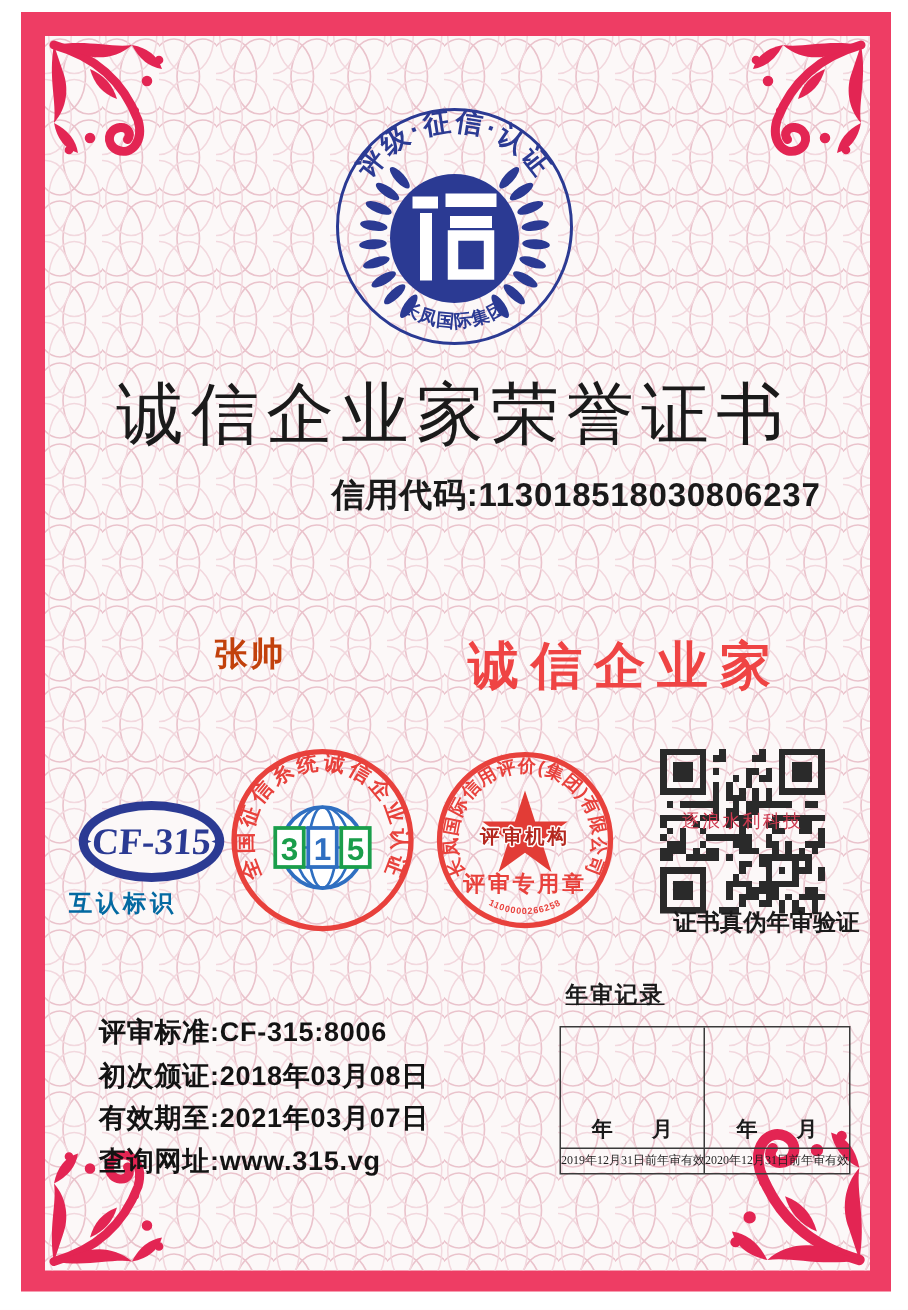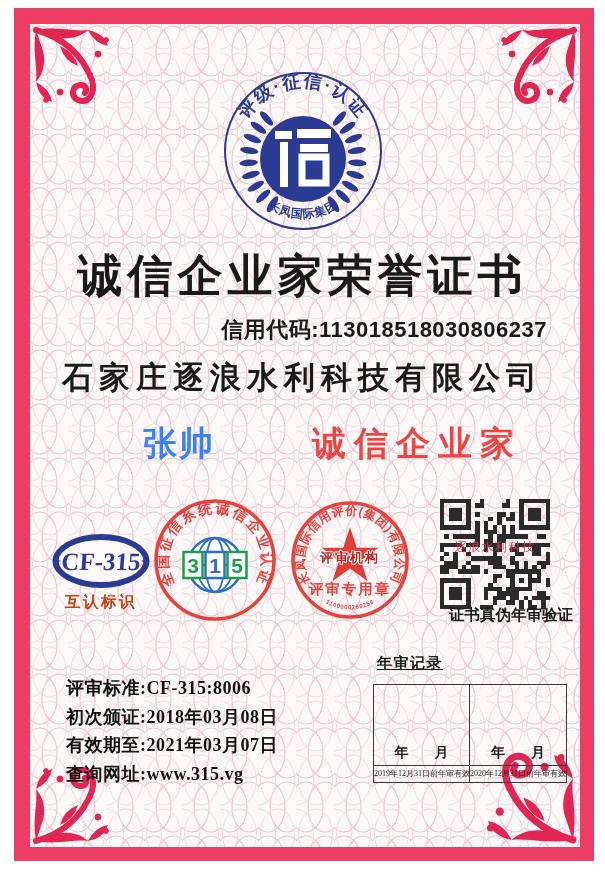--- a/index.html
+++ b/index.html
@@ -6,43 +6,43 @@
   .page{position:relative;width:605px;height:873px;background:#ffffff;overflow:hidden;
         font-family:"Liberation Sans",sans-serif;}
   .band{position:absolute;left:14px;top:8px;width:580px;height:853px;background:#ee3d64;}
   .inner{position:absolute;left:30px;top:24px;width:550px;height:823px;background:#fcf8f8;}
   .guilloche{position:absolute;left:0;top:0;}
   .corners{position:absolute;left:0;top:0;pointer-events:none;}
 
   .emblem{position:absolute;left:50%;top:66px;transform:translateX(-50%);}
 
   .title{position:absolute;left:0;top:246px;width:100%;text-align:center;
-         font-size:45px;font-weight:bold;color:#1a1a1a;letter-spacing:5px;}
+         font-size:45px;font-weight:normal;color:#1a1a1a;letter-spacing:5px;}
   .credit-code{position:absolute;right:58px;top:315px;font-size:22px;font-weight:bold;
          color:#1a1a1a;letter-spacing:0.5px;}
   .company{position:absolute;left:0;top:357px;width:100%;text-align:center;
          font-size:31px;font-weight:bold;color:#1a1a1a;letter-spacing:6px;}
-  .person{position:absolute;left:143px;top:421px;font-size:34px;font-weight:bold;
-         color:#3b82f6;letter-spacing:2px;}
+  .person{position:absolute;left:143px;top:421px;font-size:22px;font-weight:bold;
+         color:#c2410c;letter-spacing:2px;}
   .honor{position:absolute;left:312px;top:421px;font-size:34px;font-weight:bold;
          color:#ef4444;letter-spacing:8px;}
 
   .seal-cf{position:absolute;left:51px;top:533px;}
-  .cap-cf{position:absolute;left:46px;top:592px;width:110px;text-align:center;
+  .cap-cf{position:absolute;left:46px;top:592px;width:110px;
          font-family:"Liberation Serif",serif;font-size:15.5px;font-weight:bold;
-         color:#c2410c;letter-spacing:2.5px;}
+         color:#0369a1;letter-spacing:2.5px;}
   .seal-315{position:absolute;left:153px;top:498px;}
   .seal-red{position:absolute;left:290px;top:500px;}
   .qr-wrap{position:absolute;left:440px;top:499px;width:110px;height:110px;}
   .qr-overlay{position:absolute;left:0;top:40px;width:110px;text-align:center;
          font-size:12px;font-weight:normal;color:#cf3a50;letter-spacing:1.5px;}
   .cap-qr{position:absolute;left:428px;top:605px;width:145px;text-align:right;
          font-family:"Liberation Serif",serif;font-size:15.5px;font-weight:bold;color:#1b1b1b;}
 
-  .details{position:absolute;left:66px;top:678px;font-family:Liberation Serif, serif;
+  .details{position:absolute;left:66px;top:678px;font-family:Liberation Sans, sans-serif;
          font-size:18px;font-weight:bold;color:#131313;letter-spacing:0.5px;}
   .details .detail-line{height:28.5px;line-height:20px;}
 
   .review-label{position:absolute;left:377px;top:654px;font-family:"Liberation Serif",serif;
          font-size:15px;font-weight:bold;color:#1b1b1b;letter-spacing:1.5px;text-decoration:underline;}
   .review-table{position:absolute;left:373px;top:684px;width:194px;height:99px;
          border:1.5px solid #3a3a3a;display:grid;grid-template-columns:1fr 1fr;
          grid-template-rows:80px 17px;box-sizing:border-box;}
   .review-cell{position:relative;}
   .review-cell.first{border-right:1.5px solid #3a3a3a;}
@@ -132,21 +132,20 @@
       <rect x="27" y="28" width="24" height="26" fill="none" stroke="#ffffff" stroke-width="7"></rect>
     </g>
     <path id="emblem-bottom-arc" d="M -36.1,55.6 A 63 63 0 0 0 36.1,55.6" fill="none"></path>
     <text font-size="12" font-weight="bold" fill="#2b3a93" style="letter-spacing:0.5px;">
       <textPath href="#emblem-bottom-arc" startOffset="50%" text-anchor="middle">长凤国际集团</textPath>
     </text>
   </svg>
 
   <div class="title">诚信企业家荣誉证书</div>
   <div class="credit-code">信用代码:113018518030806237</div>
-  <div class="company">石家庄逐浪水利科技有限公司</div>
   <div class="person">张帅</div>
   <div class="honor">诚信企业家</div>
 
   <svg class="seal-cf" xmlns="http://www.w3.org/2000/svg" width="100" height="56" viewBox="-50 -28 100 56">
     <ellipse cx="0" cy="0" rx="48.5" ry="27" fill="#2b3a93"></ellipse>
     <ellipse cx="0" cy="0" rx="42.5" ry="21" fill="#fcf8f8"></ellipse>
     <path d="M-44,-4 L-42.6,-1 L-40,0 L-42.6,1 L-44,4 L-45.4,1 L-48,0 L-45.4,-1 Z" fill="#2b3a93"></path>
     <path d="M44,-4 L42.6,-1 L40,0 L42.6,1 L44,4 L45.4,1 L48,0 L45.4,-1 Z" fill="#2b3a93"></path>
     <text x="0" y="8.5" text-anchor="middle" font-family="Liberation Serif, serif" font-size="25" font-weight="bold" fill="#2b3a93" transform="skewX(-4)">CF-315</text>
   </svg>

